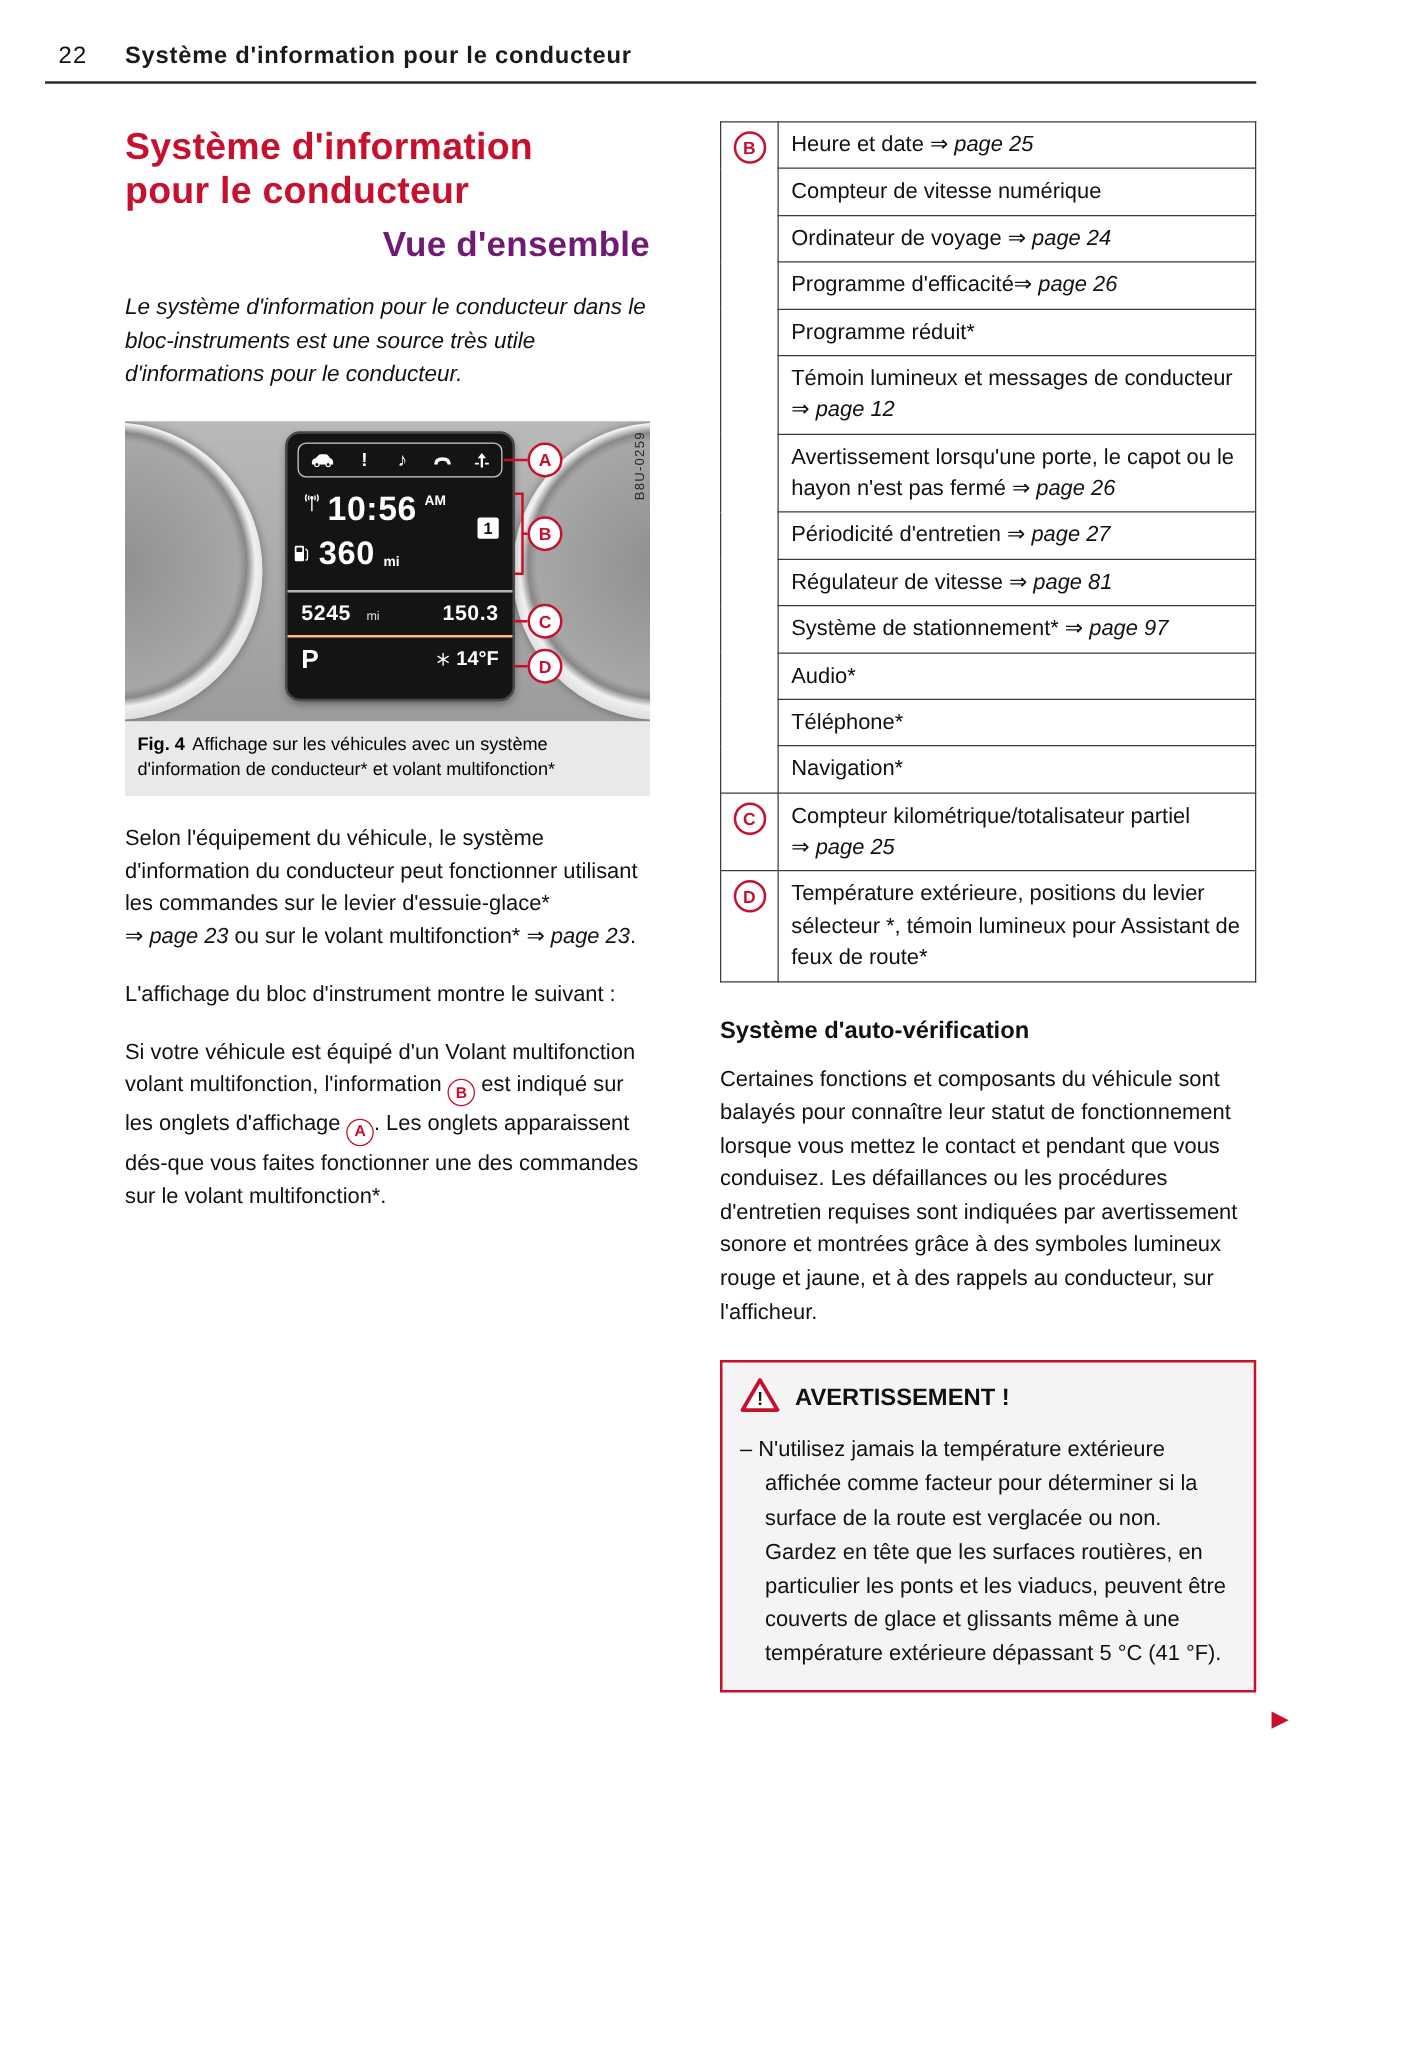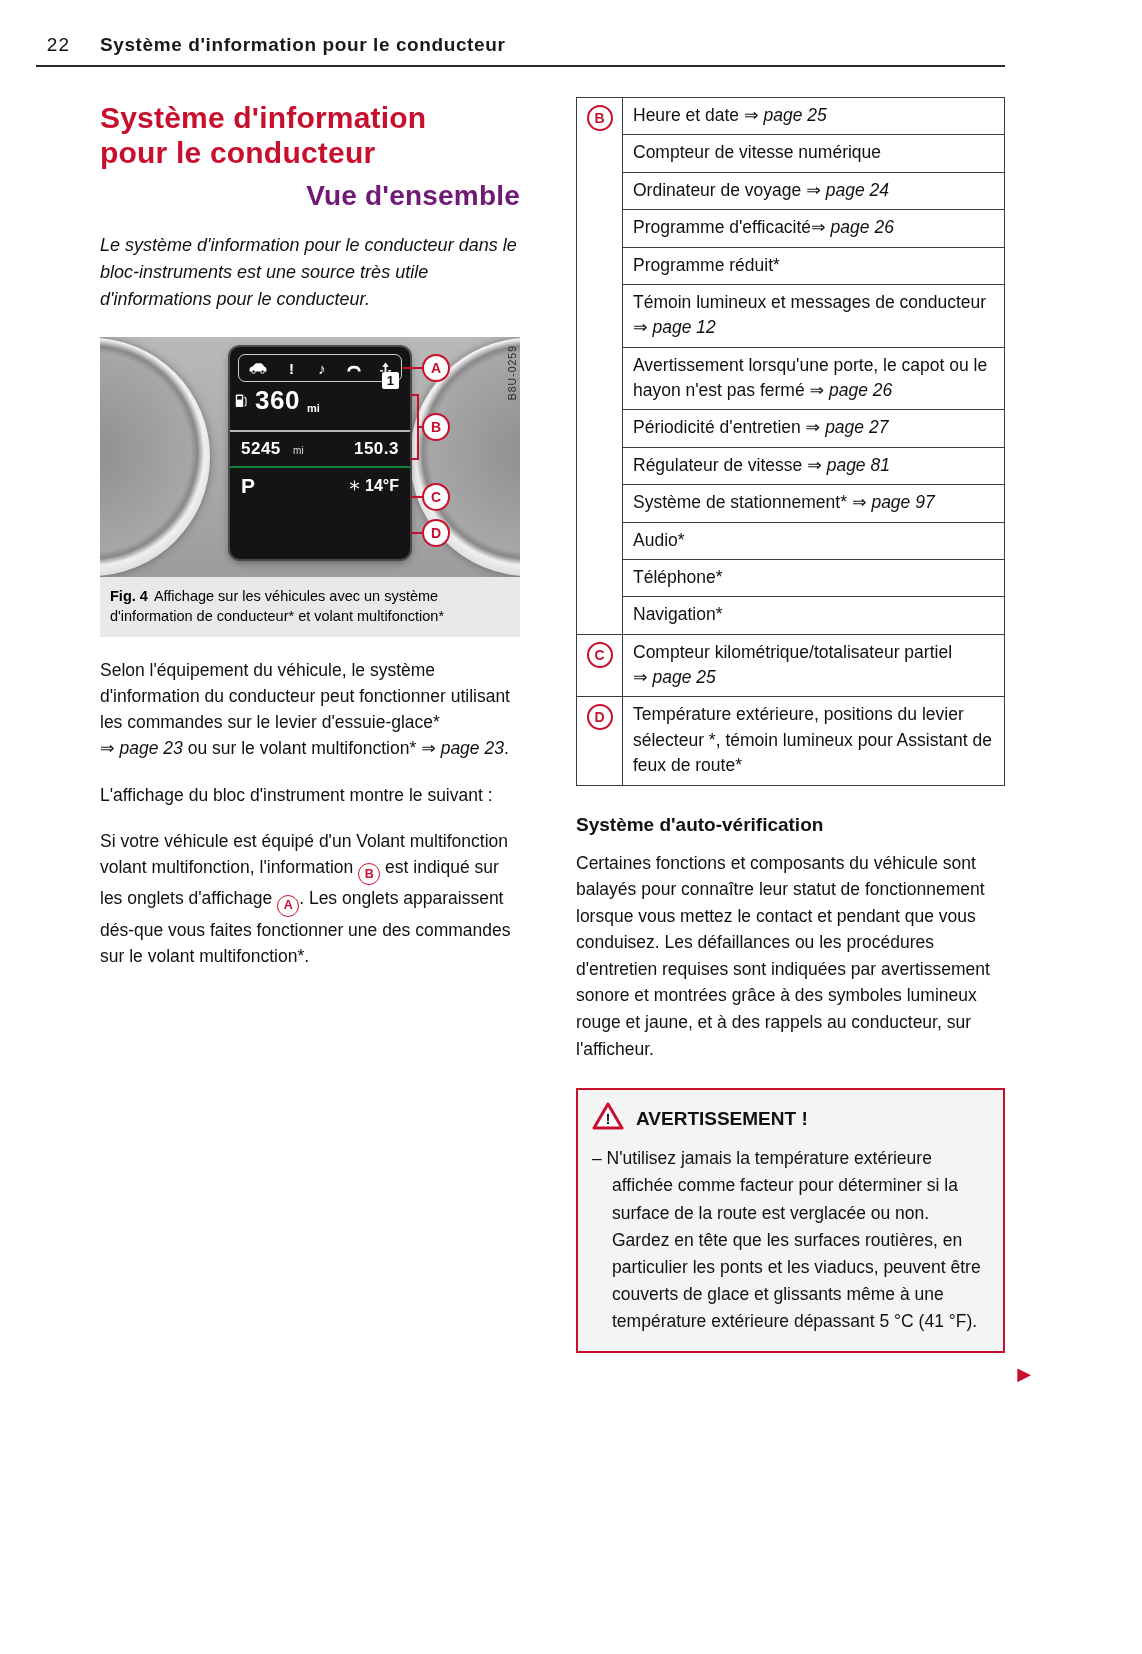--- a/index.html
+++ b/index.html
@@ -41,21 +41,21 @@
   .glyph-note::before { content:"♪"; font-size:15px; color:#fff; }
 
   .row-time { display:flex; align-items:flex-start; gap:6px; padding:12px 12px 0; height:42px; }
   .time-val { font-size:27px; font-weight:bold; line-height:1; letter-spacing:0.5px; }
   .ampm { font-size:11px; font-weight:bold; margin-top:1px; }
   .row-range { display:flex; align-items:center; gap:7px; padding:2px 4px 0; height:34px; position:relative; }
   .range-val { font-size:26px; font-weight:bold; line-height:1; letter-spacing:0.5px; }
   .range-unit { font-size:11px; font-weight:bold; align-self:flex-end; margin-bottom:2px; }
   .gear-box { position:absolute; right:11px; top:-10px; background:#fff; color:#111;
               font-size:13px; font-weight:bold; padding:1px 5px 0; border-radius:2px; line-height:16px; }
-  .row-odo { margin-top:14px; border-top:2px solid #b5b5b5; border-bottom:2px solid #15803d;
+  .row-odo { margin-top:14px; border-top:2px solid #b5b5b5; border-bottom:2px solid #fdba74;
              display:flex; align-items:baseline; justify-content:space-between; padding:7px 11px; }
   .odo-val, .trip-val { font-size:17px; font-weight:bold; letter-spacing:0.5px; }
   .odo-unit { font-size:10px; color:#ddd; margin-left:-38px; }
   .row-bottom { display:flex; align-items:center; justify-content:space-between; padding:7px 11px 0; }
   .gearpos { font-size:21px; font-weight:bold; line-height:1; }
   .temp-wrap { display:inline-flex; align-items:center; gap:4px; font-size:16px; font-weight:bold; }
 
   .callouts { position:absolute; inset:0; width:420px; height:240px; z-index:3; pointer-events:none; }
   .callout-text { fill:var(--accent); font-size:14px; font-weight:bold; text-anchor:middle;
                   font-family:"Liberation Sans","DejaVu Sans",sans-serif; }
@@ -132,20 +132,36 @@
             </span>
             <span class="tab-ic">
               <svg width="13" height="13" viewBox="0 0 14 14">
                   <path d="M6 13 L6 5 L3.4 5 L7 0.5 L10.6 5 L8 5 L8 13 Z" fill="#fff"></path>
                   <path d="M1 9.5 L4.4 9.5" stroke="#fff" stroke-width="1.5"></path>
                   <path d="M9.6 9.5 L13 9.5" stroke="#fff" stroke-width="1.5"></path>
                 </svg>
             </span>
           </div>
 
+          <div class="row-time">
+            <span class="tab-ic">
+              <svg width="13" height="16" viewBox="0 0 14 16">
+                  <g stroke="#fff" stroke-width="1.2" fill="none">
+                    <path d="M2.4 1 Q0.7 4 2.4 7"></path>
+                    <path d="M4.6 2 Q3.5 4 4.6 6"></path>
+                    <path d="M11.6 1 Q13.3 4 11.6 7"></path>
+                    <path d="M9.4 2 Q10.5 4 9.4 6"></path>
+                    <path d="M7 5 L7 15.5"></path>
+                  </g>
+                  <circle cx="7" cy="4" r="1.5" fill="#fff"></circle>
+                </svg>
+            </span>
+            <span class="time-val">10:56</span>
+            <span class="ampm">AM</span>
+          </div>
 
           <div class="row-range">
             <span class="tab-ic">
               <svg width="12" height="15" viewBox="0 0 12 15">
                   <rect x="0.8" y="1.5" width="7.4" height="12.5" rx="1" fill="#fff"></rect>
                   <rect x="2.2" y="3" width="4.6" height="3.6" fill="#141414"></rect>
                   <path d="M9.4 4 L11 5.6 L11 11.5 Q11 13 9.4 13" stroke="#fff" stroke-width="1.1" fill="none"></path>
                 </svg>
             </span>
             <span class="range-val">360</span>

